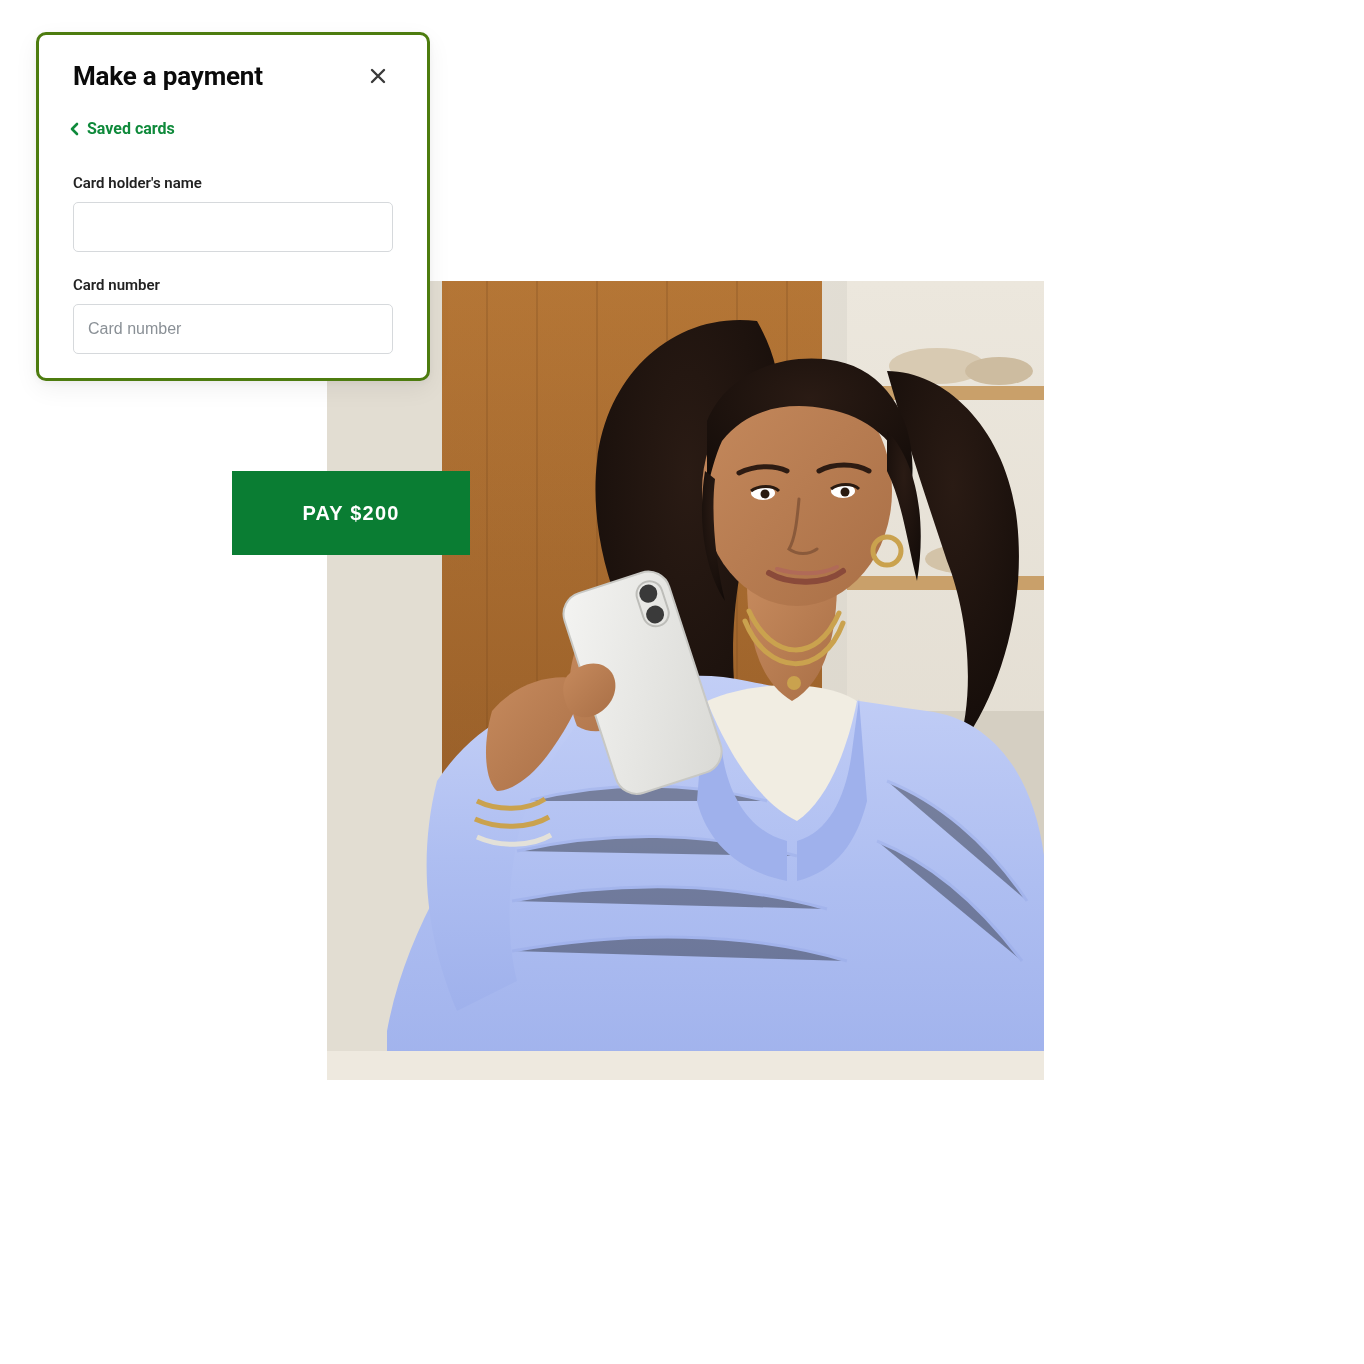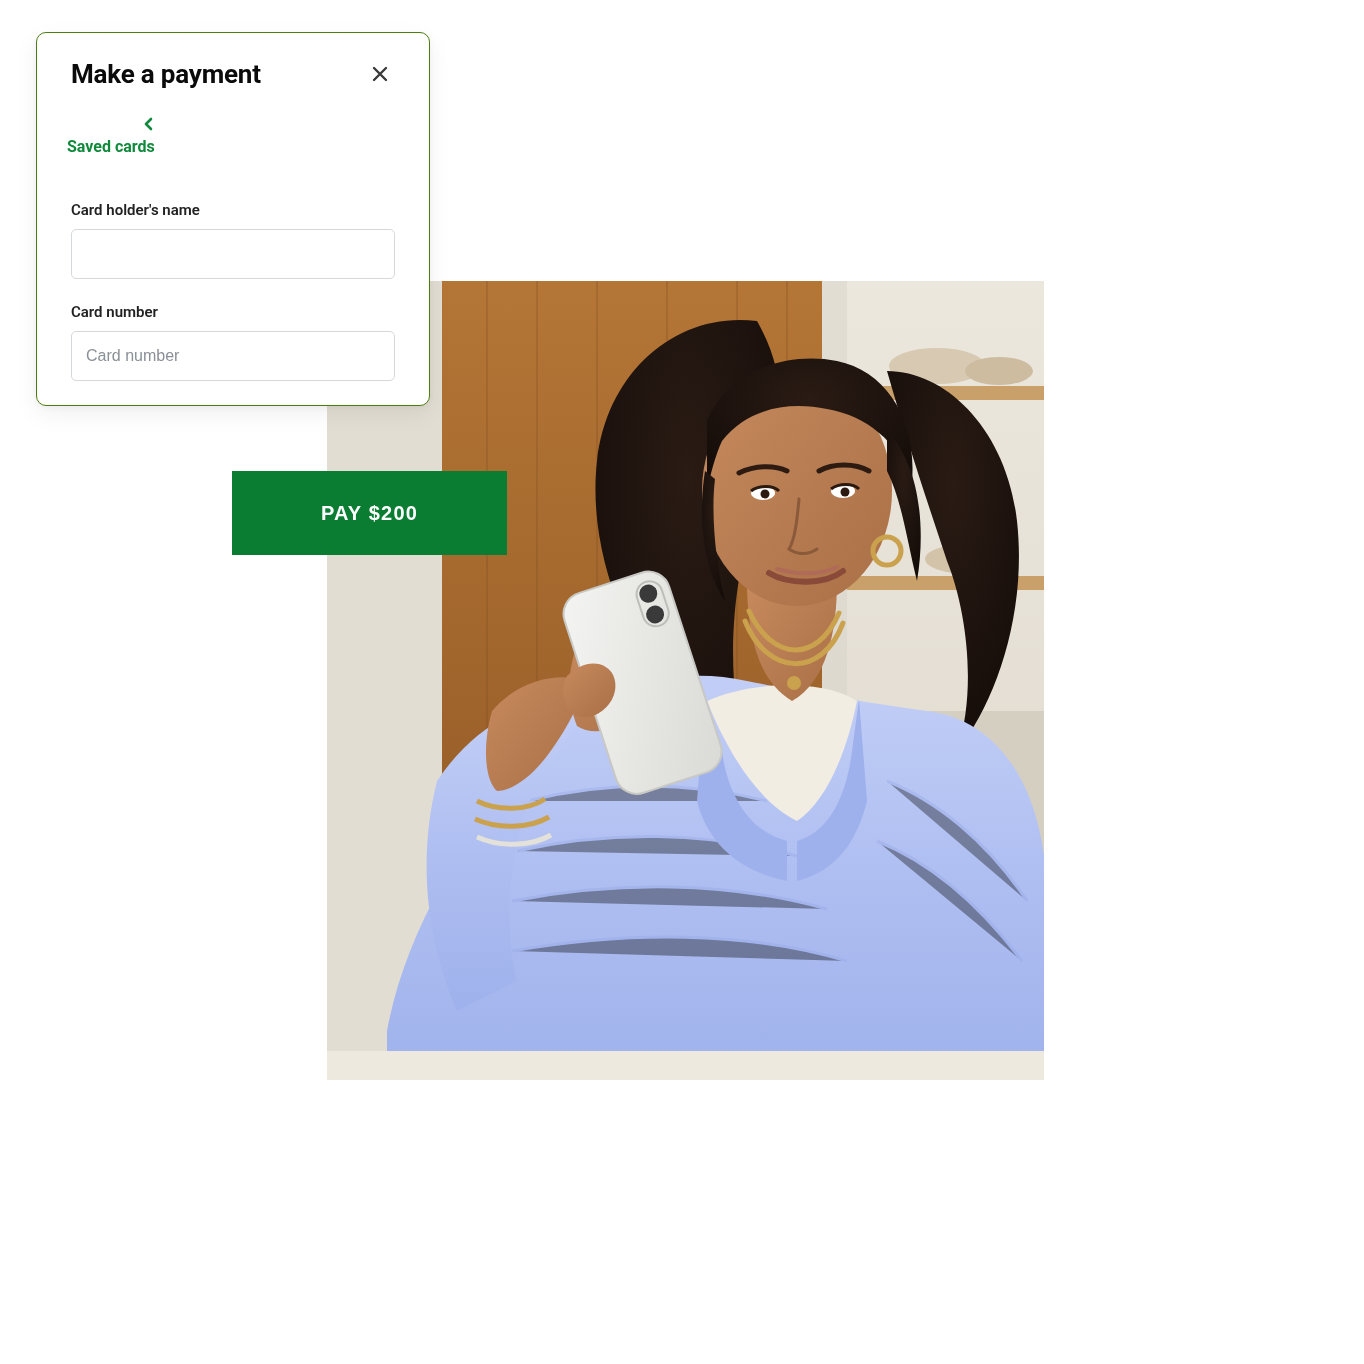--- a/index.html
+++ b/index.html
@@ -14,21 +14,21 @@
       overflow: hidden;
     }
     .photo svg { width: 100%; height: 100%; display: block; }
 
     .card {
       position: absolute;
       left: 36px;
       top: 32px;
       width: 394px;
       background: #ffffff;
-      border: 1px solid #4d7c0f;
+      border: 3px solid #4d7c0f;
       border-radius: 10px;
       box-shadow: 0 8px 24px rgba(0,0,0,0.06), 0 2px 6px rgba(0,0,0,0.04);
       padding: 0 0 24px 0;
     }
 
     .card-header {
       display: flex;
       align-items: center;
       justify-content: space-between;
       padding: 26px 34px 8px 34px;
@@ -43,35 +43,34 @@
       background: none;
       border: none;
       padding: 6px;
       cursor: pointer;
       line-height: 0;
       color: #3a3a3a;
     }
 
     .back-link {
       display: inline-flex;
-      align-items: flex-end;
+      align-items: center;
       gap: 6px;
       padding: 20px 34px 4px 30px;
       color: #0f8a3b;
       font-weight: 700;
       font-size: 16px;
       cursor: pointer;
       user-select: none;
-      flex-direction: column;
     }
     .back-link svg { display: block; }
 
     .form { padding: 10px 34px 0 34px; }
     .field { margin-top: 24px; }
-    .field:first-child { margin-top: 31px; }
+    .field:first-child { margin-top: 22px; }
     .label {
       font-size: 15px;
       font-weight: 600;
       color: #222;
       margin-bottom: 10px;
       display: block;
     }
     .input {
       width: 100%;
       height: 50px;
@@ -90,21 +89,21 @@
       gap: 26px;
       margin-top: 18px;
     }
     .row2 .col { width: 114px; }
     .row2 .input { width: 114px; }
 
     .pay-btn {
       position: absolute;
       left: 232px;
       top: 471px;
-      width: 275px;
+      width: 238px;
       height: 84px;
       background: #0a7d33;
       color: #ffffff;
       border: none;
       font-size: 20px;
       font-weight: 700;
       letter-spacing: 1.2px;
       cursor: pointer;
       display: flex;
       align-items: center;

